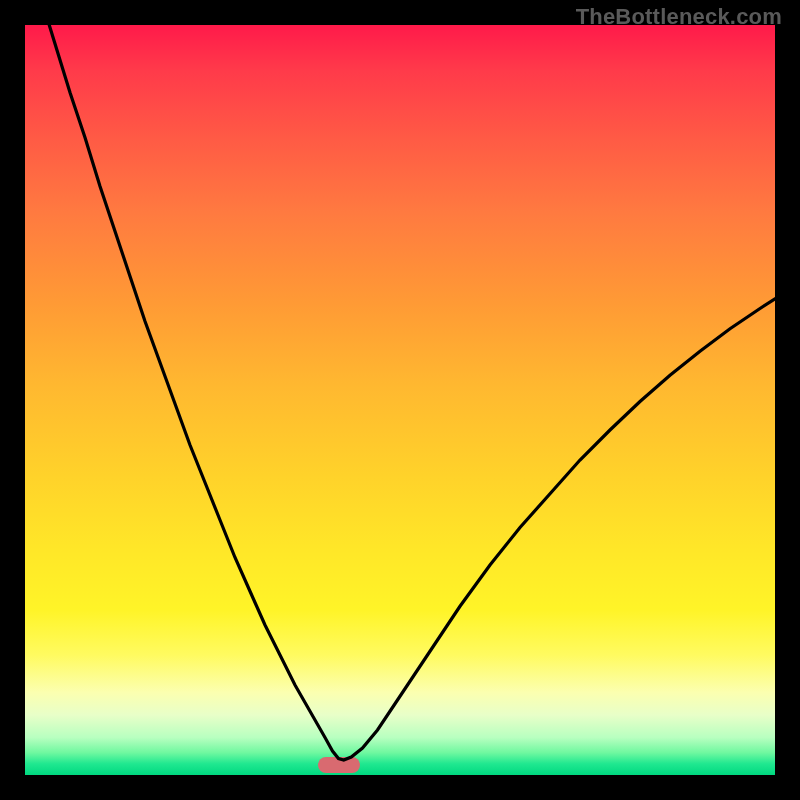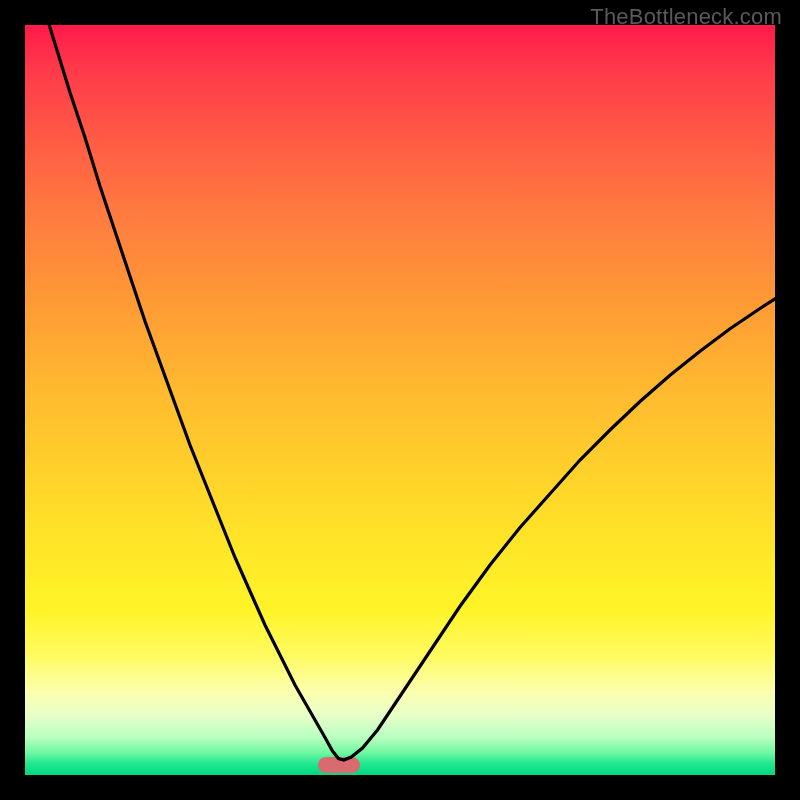--- a/index.html
+++ b/index.html
@@ -11,21 +11,21 @@
     position: relative;
     font-family: Arial, Helvetica, sans-serif;
     overflow: hidden;
   }
   .attribution {
     position: absolute;
     top: 4px;
     right: 18px;
     color: #5a5a5a;
     font-size: 22px;
-    font-weight: 400;
+    font-weight: 700;
     letter-spacing: 0.2px;
     z-index: 20;
   }
   .plot-area {
     position: absolute;
     left: 25px;
     top: 25px;
     width: 750px;
     height: 750px;
     overflow: hidden;

